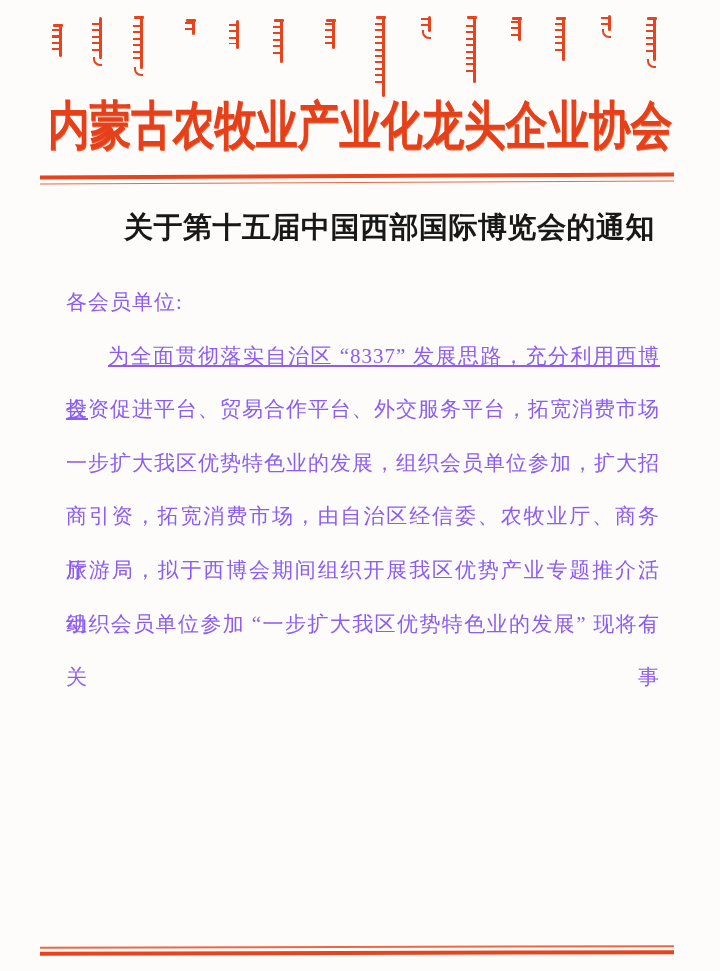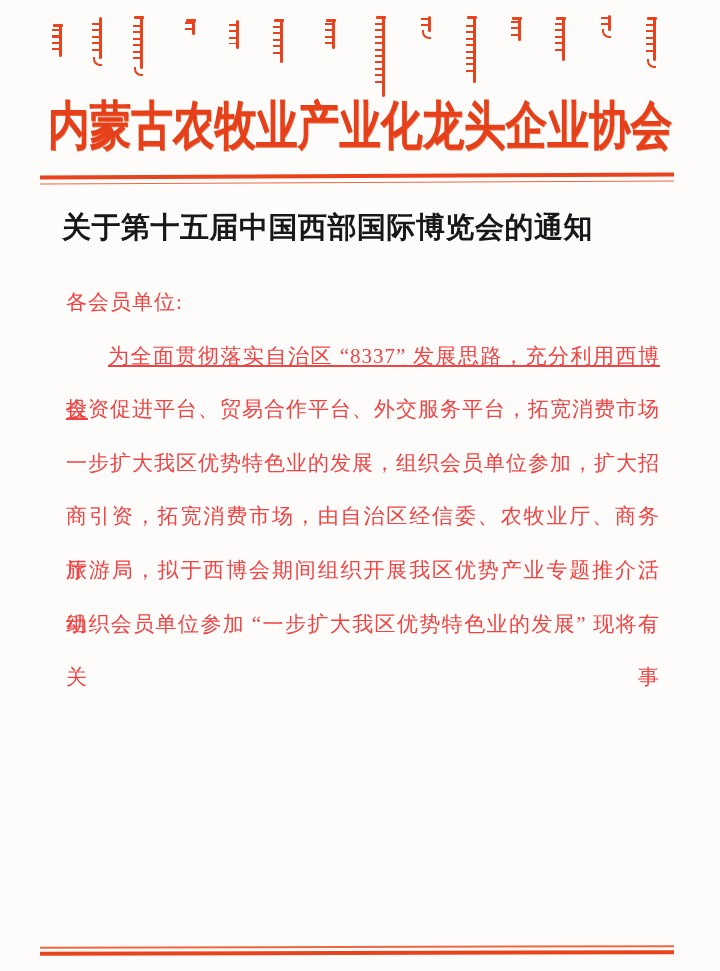--- a/index.html
+++ b/index.html
@@ -41,28 +41,28 @@
   .rule{position:absolute;left:40px;width:634px;}
   .rule-top{top:174px;transform:rotate(-0.28deg);}
   .rule-bottom{top:946px;transform:rotate(-0.15deg);}
   .rule .thick{height:4.2px;background:var(--red);}
   .rule .thin{height:1.8px;background:var(--red-light);}
   .rule .gap{height:3.4px;}
 
   
   .doc-title{
     position:absolute;left:0;top:206px;width:655px;
-    text-align:center;font-size:29px;line-height:42px;
+    text-align:right;font-size:29px;line-height:42px;
     font-weight:bold;color:#181818;letter-spacing:0.5px;
   }
 
   
   .body-block{
     position:absolute;left:66px;top:276px;width:594px;
-    font-size:21px;color:#ef4444;letter-spacing:1px;
+    font-size:21px;color:#8b5cf6;letter-spacing:1px;
   }
   .bline{height:53.6px;line-height:53.6px;white-space:nowrap;}
   .bline.just{white-space:normal;text-align:justify;text-align-last:justify;}
   .bline.indent{text-indent:2em;text-decoration:underline;}
 </style>
 </head>
 <body>
 
 <div class="mong-band">
   <div class="mword" style="left:50px;top:25px;height:32px;">

